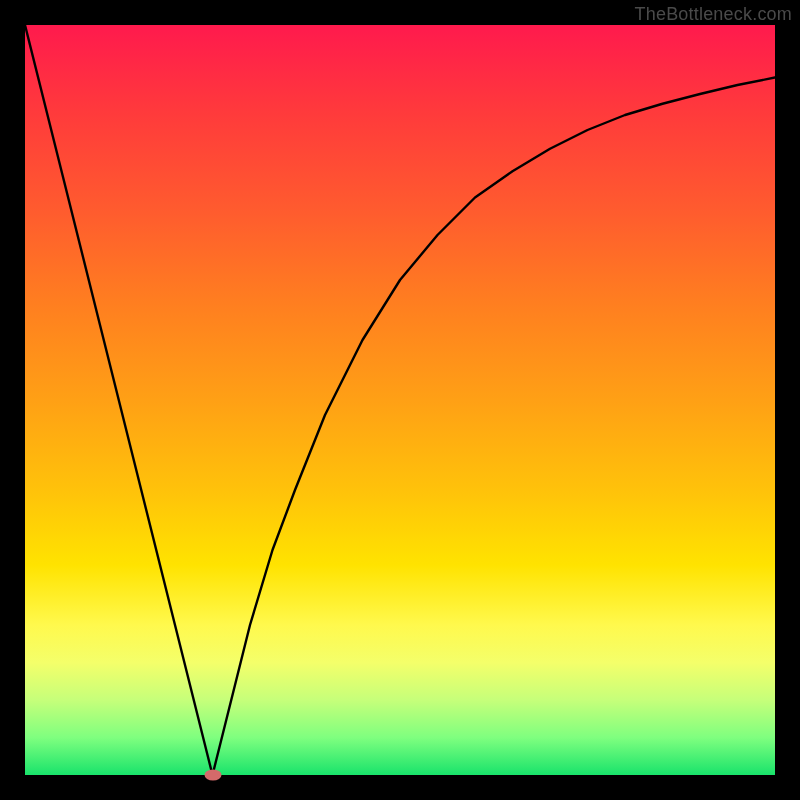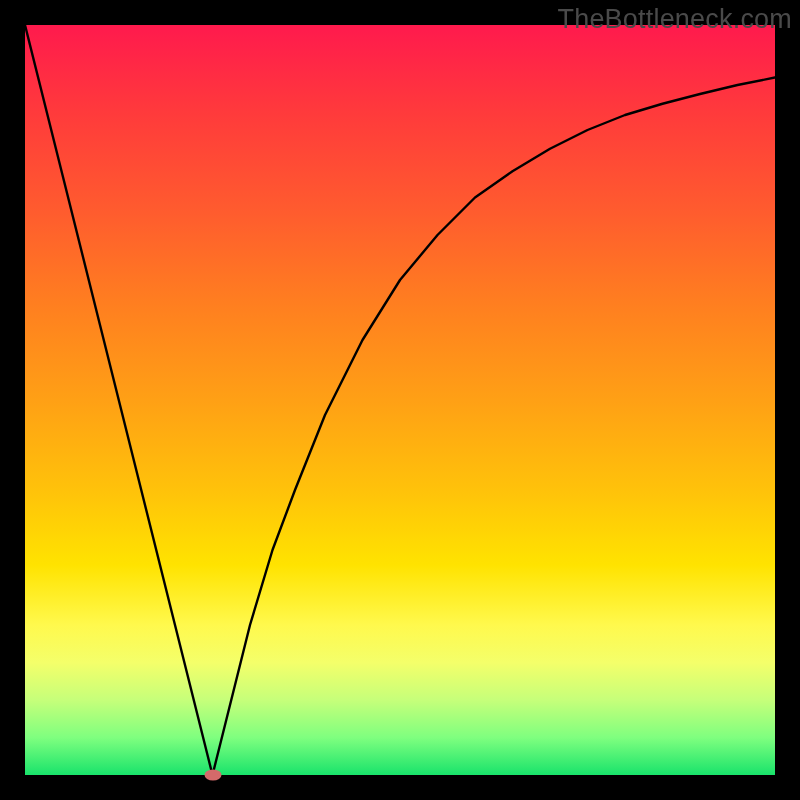--- a/index.html
+++ b/index.html
@@ -39,21 +39,21 @@
       #c6ff7a 90%,
       #7fff7f 95%,
       #19e36b 100%
     );
   }
   .watermark {
     position: absolute;
     top: 4px;
     right: 8px;
     color: #4a4a4a;
-    font-size: 27px;
+    font-size: 18px;
     font-weight: 500;
     letter-spacing: 0.2px;
     user-select: none;
   }
   svg.curve {
     position: absolute;
     left: 0;
     top: 0;
     width: 750px;
     height: 750px;

